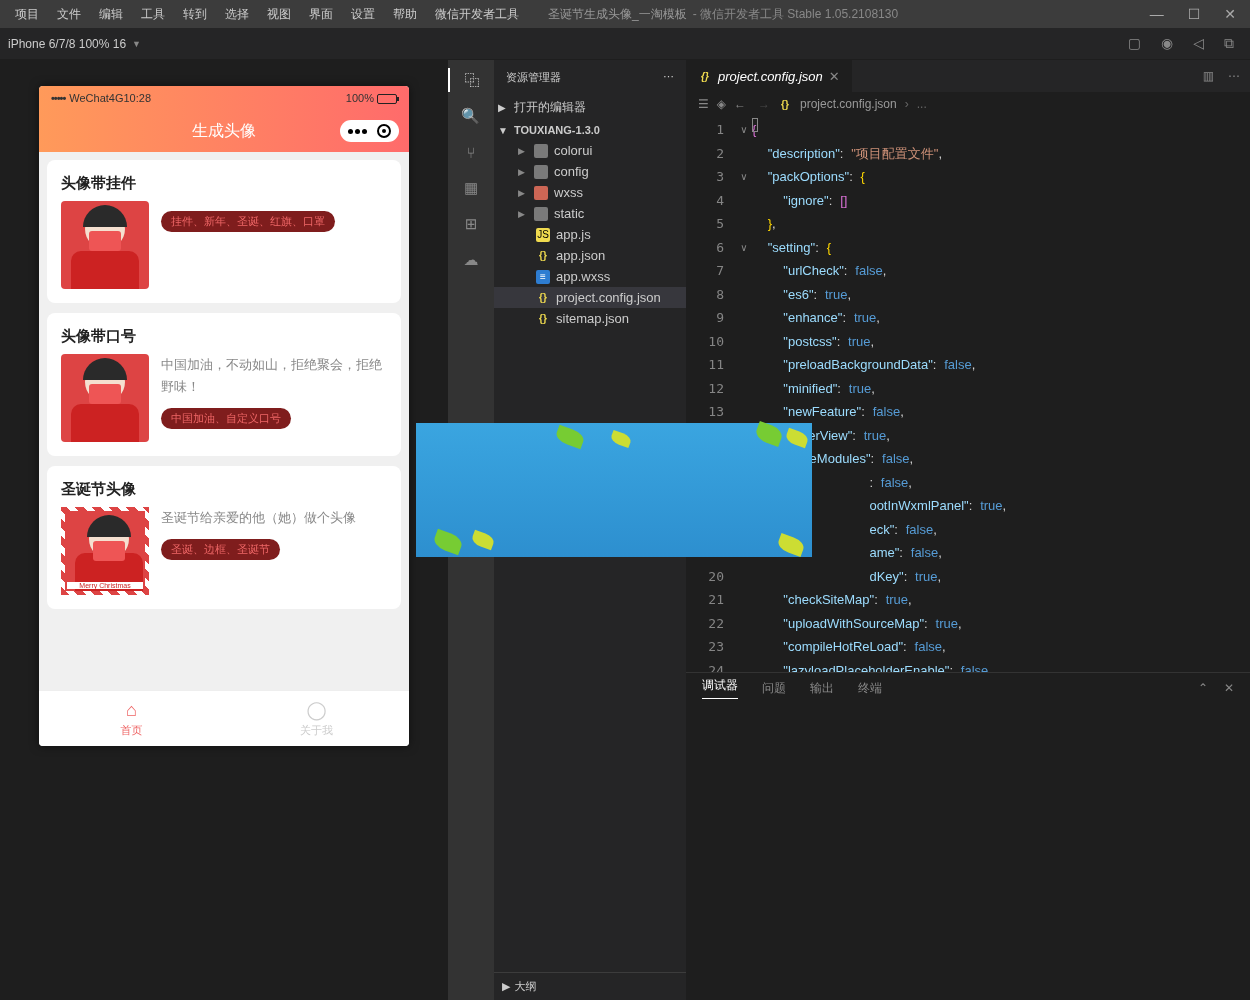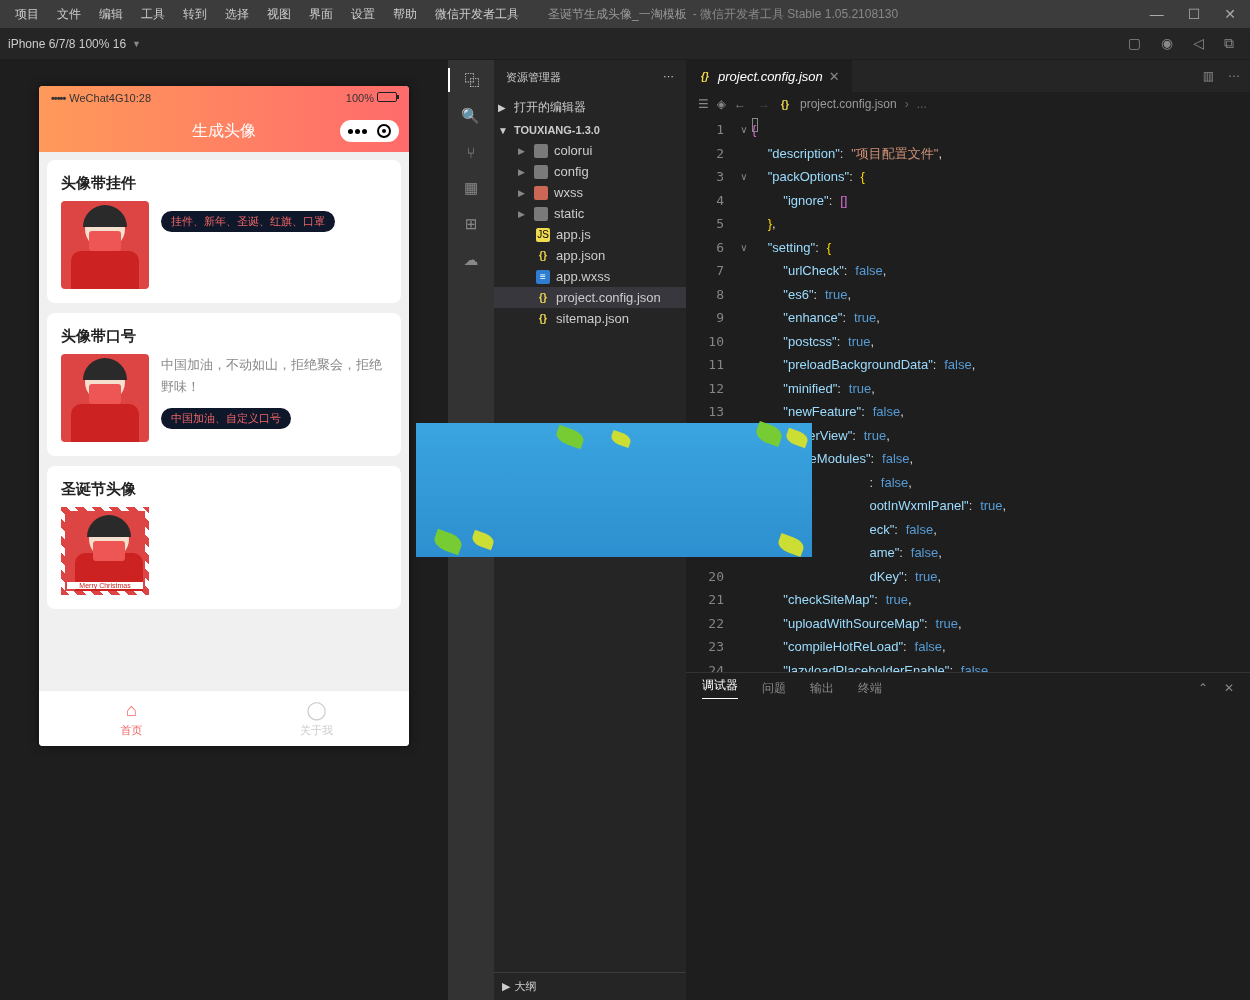--- a/index.html
+++ b/index.html
@@ -15,21 +15,21 @@
 .device-select{color:#ccc;display:flex;align-items:center;gap:6px}
 .device-select .chev{font-size:9px;color:#888}
 .tool-icons{margin-left:auto;display:flex;gap:20px;color:#888;font-size:14px;padding-right:8px}
 .tool-icons span{cursor:pointer}
 .main{display:flex;height:940px}
 .simulator{width:448px;background:#1e1e1e;display:flex;flex-direction:column;align-items:center;padding-top:26px}
 .phone{width:370px;height:660px;background:#f5f5f5;border-radius:4px;overflow:hidden;display:flex;flex-direction:column;box-shadow:0 0 10px rgba(0,0,0,0.5)}
 .statusbar{height:24px;padding:4px 12px;display:flex;align-items:center;font-size:11px;color:#333;background:linear-gradient(90deg,#ff9a5a 0%,#ff6b6b 100%)}
 .sb-dots{letter-spacing:-1px;font-weight:bold}
 .sb-time{flex:1;text-align:left}
-.sb-batt{display:flex;align-items:flex-start;gap:3px}
+.sb-batt{display:flex;align-items:flex-end;gap:3px}
 .batt-icon{width:20px;height:10px;border:1px solid #222;border-radius:2px;position:relative}
 .batt-icon::after{content:"";position:absolute;right:-3px;top:2px;width:2px;height:4px;background:#222}
 .batt-fill{background:#222;width:85%;height:100%}
 .navbar{height:42px;background:linear-gradient(90deg,#ff9a5a 0%,#ff6b6b 100%);display:flex;align-items:center;justify-content:center;position:relative}
 .nav-title{color:#fff;font-size:16px}
 .nav-capsule{position:absolute;right:10px;display:flex;background:#fff;border-radius:20px;padding:4px 8px;gap:10px;align-items:center}
 .capsule-dot{width:5px;height:5px;background:#000;border-radius:50%}
 .capsule-circle{width:14px;height:14px;border:2px solid #000;border-radius:50%;position:relative}
 .capsule-circle::after{content:"";position:absolute;top:3px;left:3px;width:4px;height:4px;background:#000;border-radius:50%}
 .content{flex:1;background:#f0f0f0;overflow-y:auto;padding:8px}
@@ -37,21 +37,21 @@
 .card-title{font-size:15px;font-weight:600;color:#222;margin-bottom:8px}
 .card-body{display:flex;gap:12px}
 .avatar{width:88px;height:88px;background:#d44;border-radius:4px;flex-shrink:0;position:relative;overflow:hidden}
 .avatar-head{position:absolute;top:8px;left:24px;width:40px;height:40px;background:#f5e0d0;border-radius:50%}
 .avatar-hair{position:absolute;top:4px;left:22px;width:44px;height:22px;background:#2a2a2a;border-radius:22px 22px 0 0}
 .avatar-mask{position:absolute;top:30px;left:28px;width:32px;height:20px;background:#e55;border-radius:3px}
 .avatar-body{position:absolute;bottom:0;left:10px;width:68px;height:38px;background:#c22;border-radius:10px 10px 0 0}
 .avatar.frame{border:4px solid;border-image:repeating-linear-gradient(45deg,#d44,#d44 6px,#fff 6px,#fff 12px) 4}
 .card-text{flex:1;color:#888;font-size:13px;line-height:1.7}
 .tags{margin-top:10px;display:flex;flex-wrap:wrap;gap:0}
-.tag{background:#0f172a;color:#e66;font-size:11px;padding:3px 10px;border-radius:12px}
+.tag{background:#7f1d1d;color:#e66;font-size:11px;padding:3px 10px;border-radius:12px}
 .merry{position:absolute;bottom:2px;left:2px;right:2px;font-size:7px;color:#c22;text-align:center;background:#fff}
 .tabbar{height:56px;background:#fff;border-top:1px solid #eee;display:flex}
 .tab{flex:1;display:flex;flex-direction:column;align-items:center;justify-content:center;gap:2px;font-size:11px}
 .tab.active{color:#e66}
 .tab-icon{width:22px;height:22px;display:flex;align-items:center;justify-content:center;font-size:18px}
 .activity-bar{width:46px;background:#333;display:flex;flex-direction:column;align-items:center;padding-top:8px;gap:12px}
 .ab-icon{width:24px;height:24px;display:flex;align-items:center;justify-content:center;color:#888;cursor:pointer;font-size:15px}
 .ab-icon.active{color:#fff;border-left:2px solid #fff;width:46px}
 .explorer{width:192px;background:#252526;display:flex;flex-direction:column}
 .exp-header{padding:10px 12px;font-size:11px;color:#ccc;display:flex;justify-content:space-between}
@@ -199,20 +199,26 @@
           <div class="card">
             <div class="card-title">圣诞节头像</div>
   <div class="card-body">
     <div class="avatar frame">
       <div class="avatar-body"></div>
                 <div class="avatar-head"></div>
                 <div class="avatar-hair"></div>
                 <div class="avatar-mask"></div>
       <div class="merry">Merry Christmas</div>
     </div>
+    <div style="flex:1">
+      <div class="card-text">圣诞节给亲爱的他（她）做个头像</div>
+      <div class="tags">
+                  <span class="tag">圣诞、边框、圣诞节</span>
+                </div>
+    </div>
   </div>
           </div>
         </div>
       <div class="tabbar" id="tabbar">
           <div class="tab active">
             <div class="tab-icon">⌂</div>
             <span>首页</span>
           </div>
           <div class="tab">
             <div class="tab-icon">◯</div>

